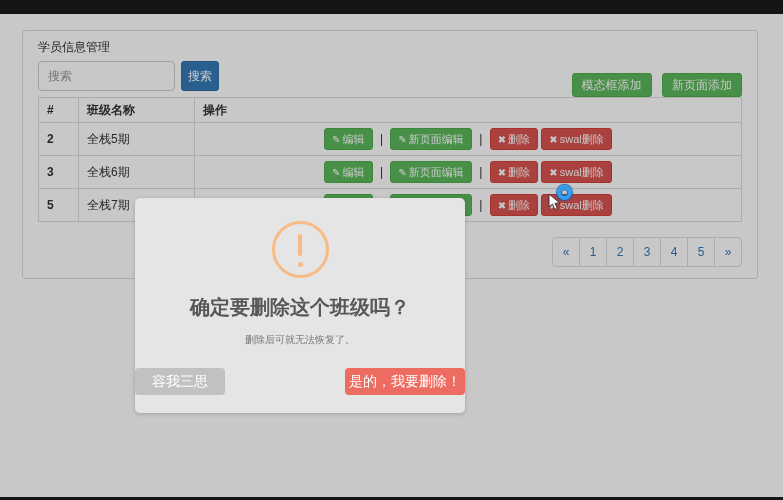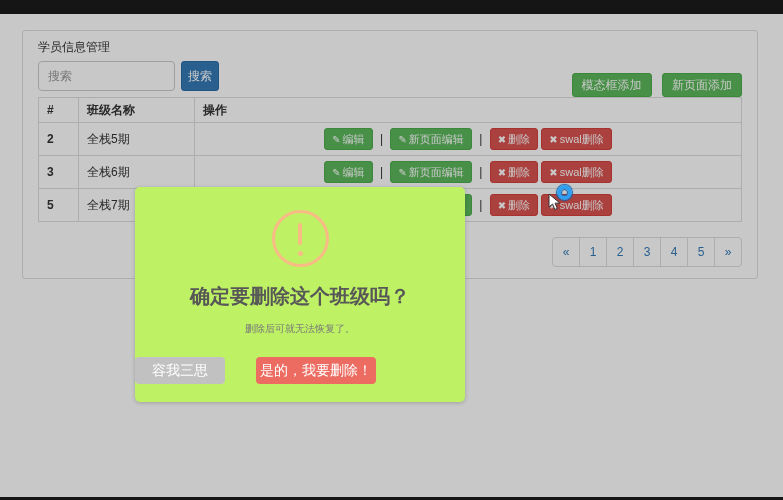--- a/index.html
+++ b/index.html
@@ -52,33 +52,33 @@
   .pagination { display: flex; justify-content: flex-end; margin-top: 15px; }
   .page-item { display: block; min-width: 28px; height: 30px; line-height: 28px;
     text-align: center; padding: 0 6px; font-size: 12px; color: var(--primary);
     background: #fff; border: 1px solid var(--border); margin-left: -1px;
     text-decoration: none; cursor: pointer; }
   .page-item:first-child { border-radius: 4px 0 0 4px; margin-left: 0; }
   .page-item:last-child { border-radius: 0 4px 4px 0; }
 
   
   .overlay { position: absolute; inset: 0; background: rgba(0,0,0,0.215); z-index: 10; }
-  .modal { position: absolute; left: 135px; top: 187px; width: 330px; height: 215px;
-    background: #bef264; border-radius: 5px; z-index: 20; text-align: center;
+  .modal { position: absolute; left: 135px; top: 198px; width: 330px; height: 215px;
+    background: #e5e5e5; border-radius: 5px; z-index: 20; text-align: center;
     padding-top: 23px; box-shadow: 0 1px 4px rgba(0,0,0,0.2); }
   .warn-icon { position: relative; width: 57px; height: 57px; margin: 0 auto;
     border: 3px solid var(--warning_icon); border-radius: 50%; }
   .warn-bar { position: absolute; left: 50%; margin-left: -2px; top: 10px;
     width: 4px; height: 22px; background: var(--warning_icon); border-radius: 2px; }
   .warn-dot { position: absolute; left: 50%; margin-left: -2.5px; bottom: 8px;
     width: 5px; height: 5px; background: var(--warning_icon); border-radius: 50%; }
   .modal-title { margin-top: 16px; font-size: 20px; font-weight: bold; color: #575757;
     line-height: 26px; }
   .modal-text { margin-top: 13px; font-size: 10px; color: #797979; }
-  .modal-btns { margin-top: 21px; display: flex; justify-content: flex-start; gap: 31px; }
+  .modal-btns { margin-top: 21px; display: flex; justify-content: space-between; gap: 23px; }
   .btn-modal { height: 27px; line-height: 27px; font-size: 14px; border: none;
     border-radius: 4px; }
   .btn-cancel { background: var(--cancel_btn); padding: 0 17px; }
   .btn-confirm { background: var(--confirm_btn); padding: 0 4px; }
 
   
   .click-ring { position: absolute; left: 557px; top: 185px; width: 15px; height: 15px;
     border: 4px solid var(--click_ring); border-radius: 50%; z-index: 30;
     box-shadow: 0 0 1px 1px #1460a8, inset 0 0 1px 1px #1460a8; }
   .cursor { position: absolute; left: 548px; top: 193px; z-index: 31; }

